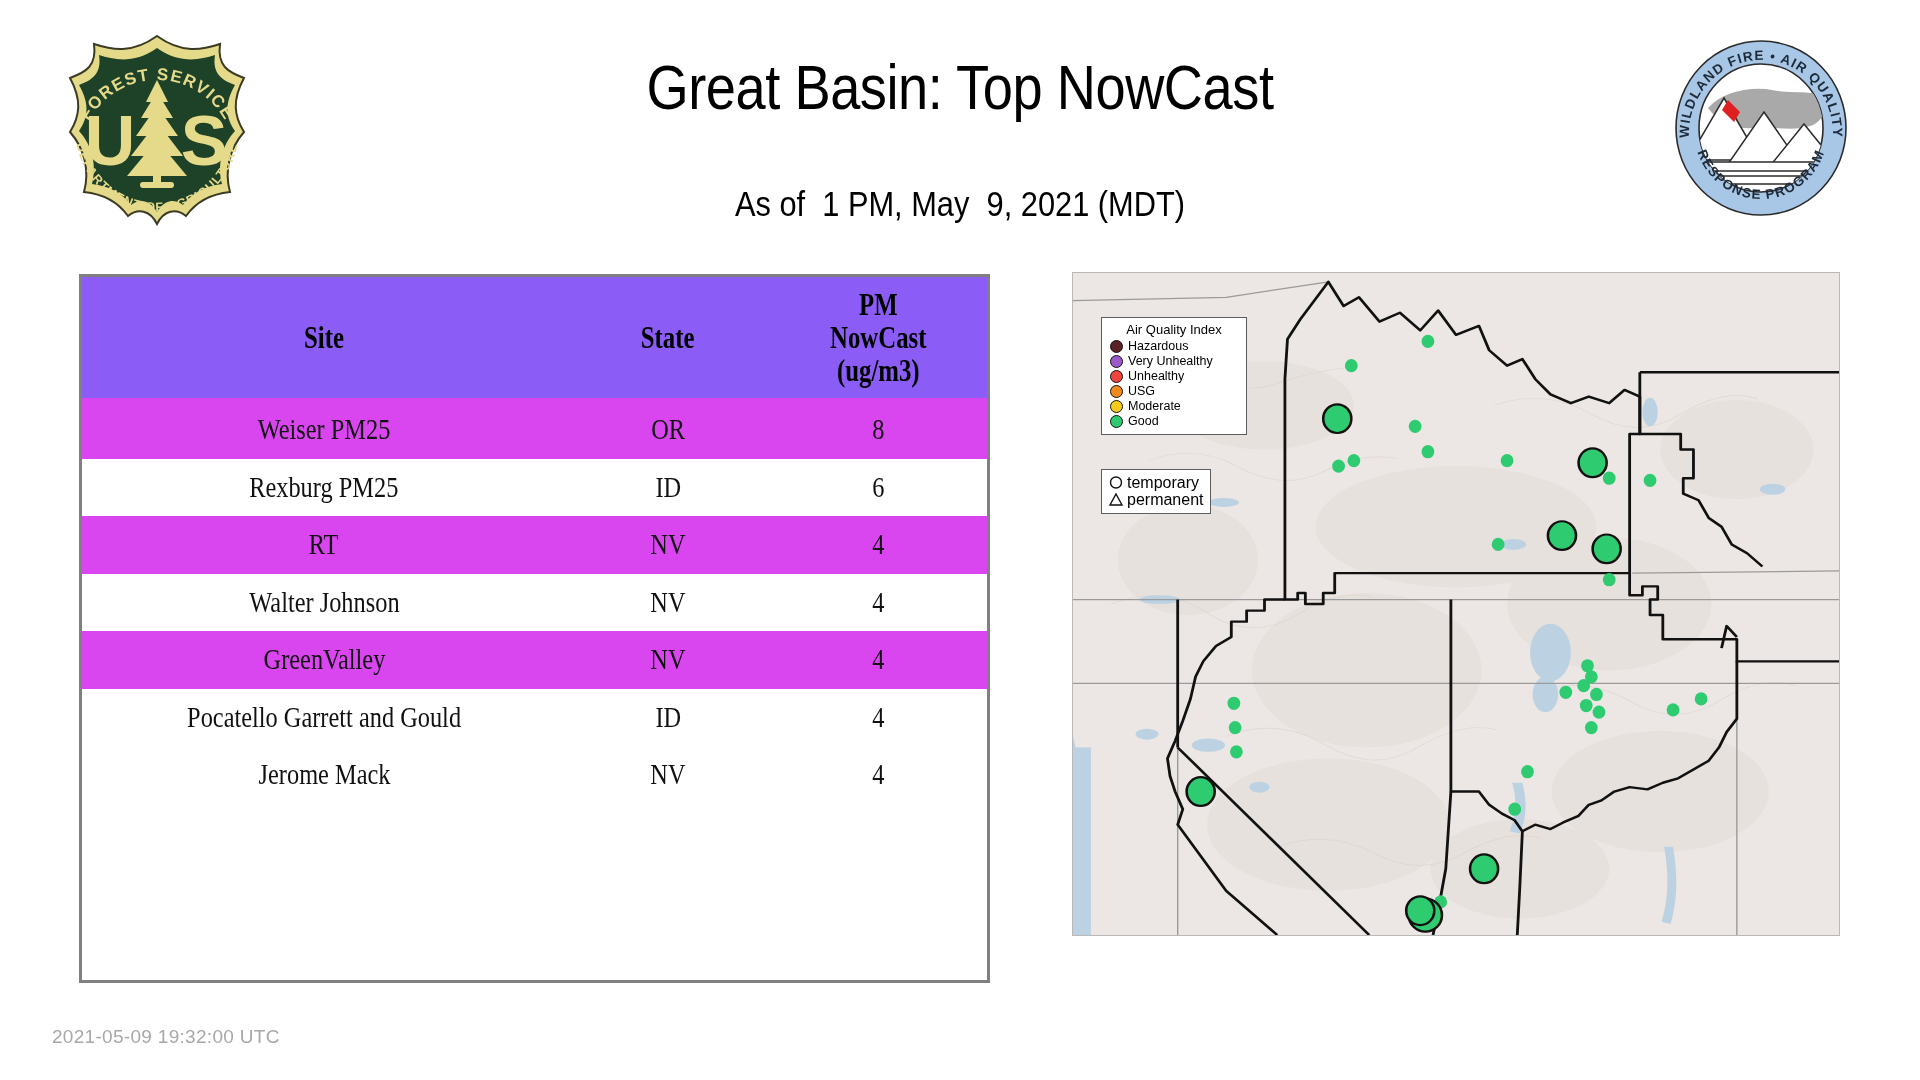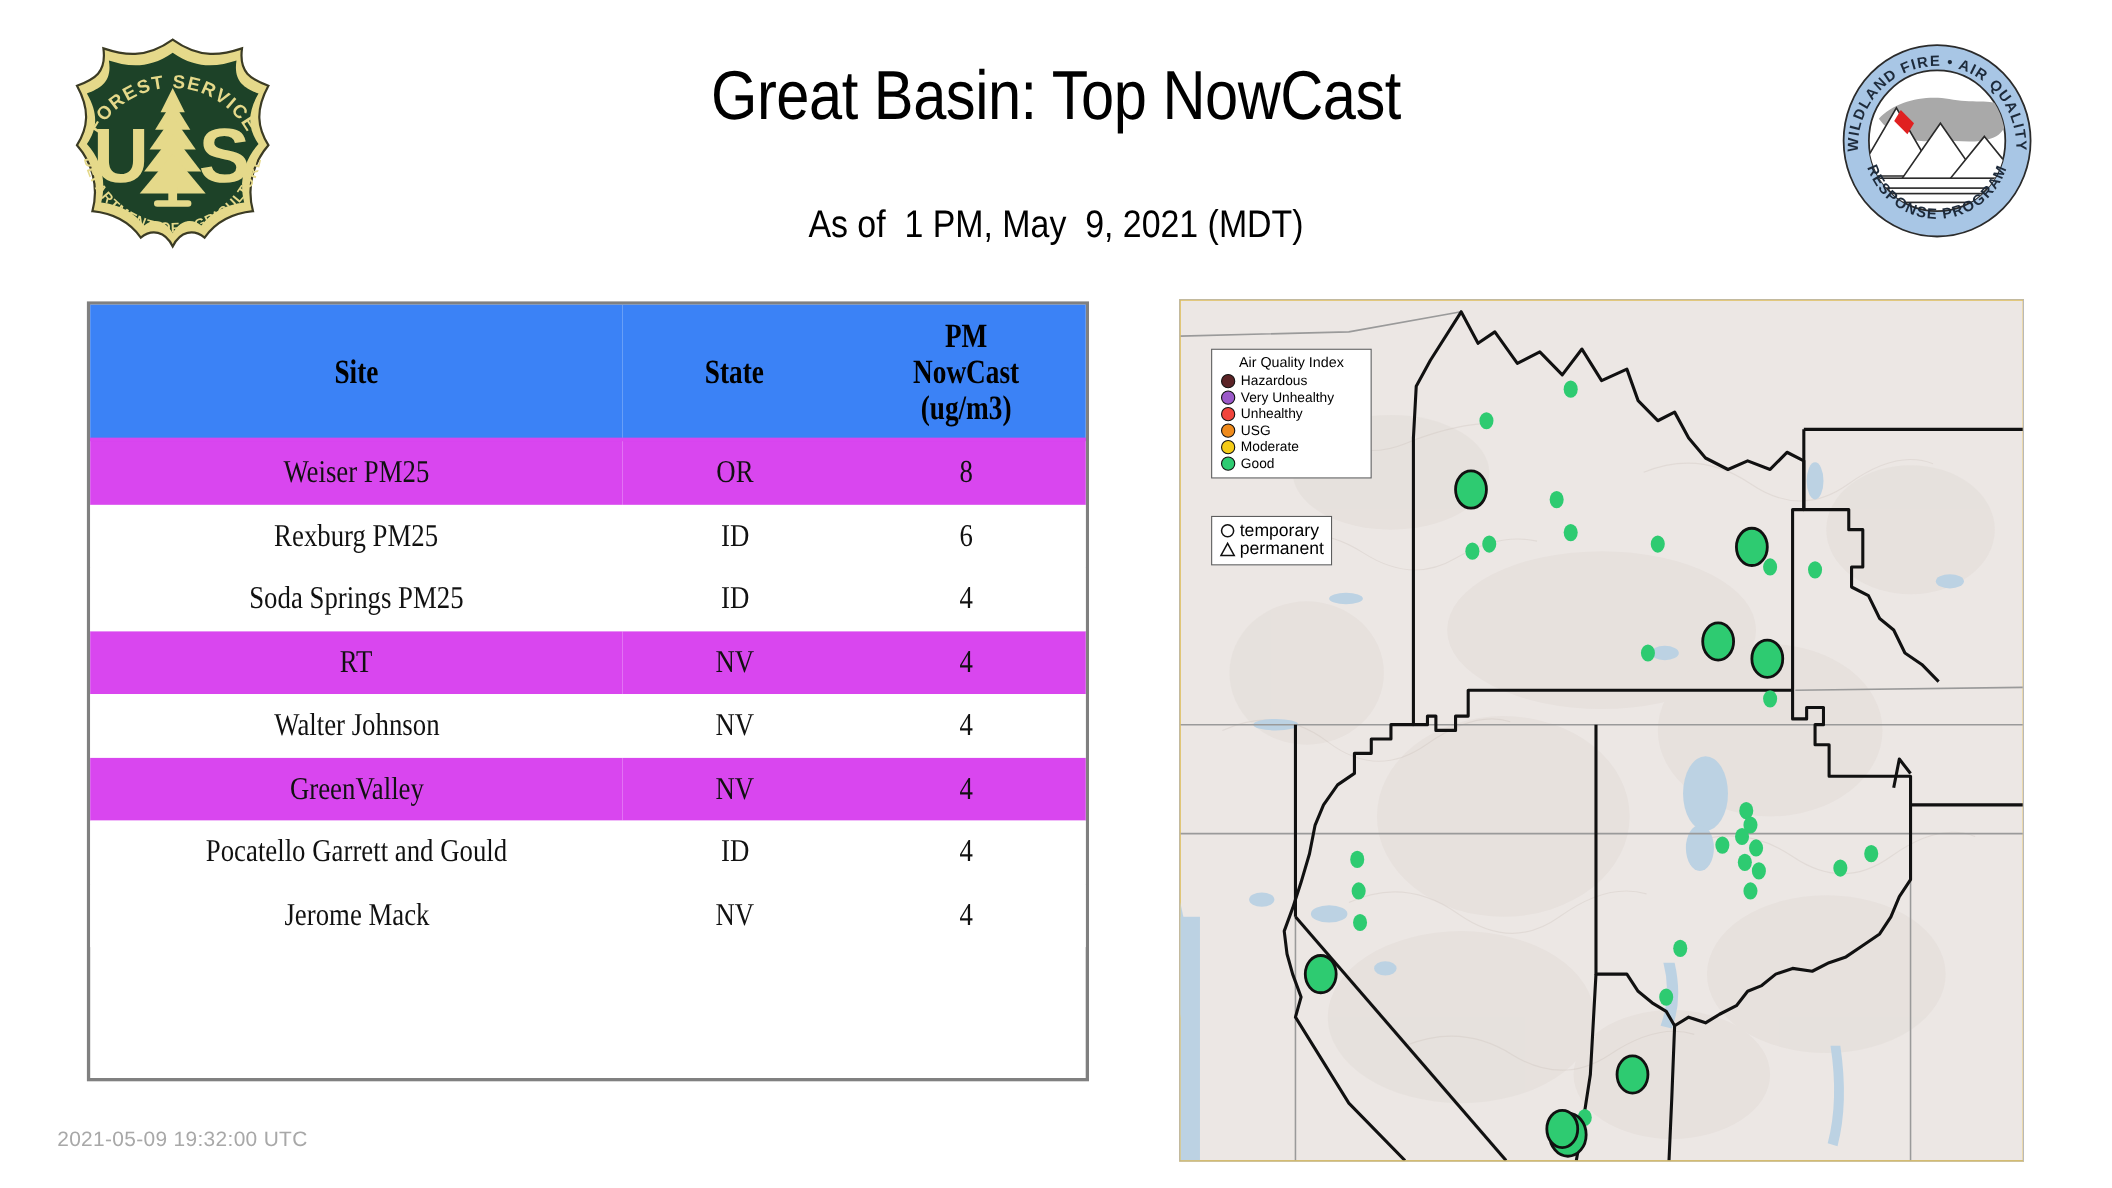--- a/index.html
+++ b/index.html
@@ -33,21 +33,21 @@
   #table-wrap{
     position:absolute;left:79px;top:274px;width:911px;height:709px;
     border:3px solid #808080;box-sizing:border-box;background:#fff;
   }
   table{border-collapse:collapse;width:100%;table-layout:fixed;
         font-family:"Liberation Serif", serif;}
   col.c-site{width:53.5%}
   col.c-state{width:22.5%}
   col.c-val{width:24%}
   thead th{
-    background:#3b82f6;border-bottom:3px solid #d946ef;
+    background:#8b5cf6;border-bottom:3px solid #d946ef;
     font-weight:700;font-size:31px;line-height:33px;
     height:121px;vertical-align:middle;text-align:center;
     transform:none;padding:0;
   }
   thead th span.shrink{display:inline-block;transform:scaleX(0.80);white-space:pre-line;}
   tbody td{
     text-align:center;font-size:29px;height:57.5px;padding:0;
     vertical-align:middle;border:none;color:#111;
   }
   tbody td span.shrink{display:inline-block;transform:scaleX(0.84);}
@@ -55,23 +55,23 @@
   tbody tr.even td{background:#ffffff;}
 
   
   #footer-ts{
     position:absolute;left:52px;top:1026px;
     font-size:19px;color:#a8a8a8;letter-spacing:.3px;
   }
 
   
   #map-frame{
-    position:absolute;left:1072px;top:272px;width:768px;height:784px;
+    position:absolute;left:1072px;top:272px;width:768px;height:664px;
     border:1px solid #b9b9b9;box-sizing:border-box;overflow:hidden;
-    background:#eab308;
+    background:#d946ef;
   }
   #map-frame svg{display:block;width:100%;height:100%;}
 
   .legend-box{
     position:absolute;background:#ffffff;border:1px solid #5d5d5d;
     font-family:"Liberation Sans", sans-serif;color:#000;
   }
   #aqi-legend{left:28px;top:44px;width:132px;padding:4px 6px 5px 6px;}
   #aqi-title{font-size:13px;text-align:center;margin:0 0 2px 0;line-height:15px;}
   .aqi-row{display:flex;align-items:center;height:15px;margin:0 0 0 2px;}
@@ -200,25 +200,20 @@
         <tr class="odd">
             <td><span class="shrink">Weiser PM25</span></td>
             <td><span class="shrink">OR</span></td>
             <td><span class="shrink">8</span></td>
           </tr>
         <tr class="even">
             <td><span class="shrink">Rexburg PM25</span></td>
             <td><span class="shrink">ID</span></td>
             <td><span class="shrink">6</span></td>
           </tr>
-        <tr class="even">
-            <td><span class="shrink">Soda Springs PM25</span></td>
-            <td><span class="shrink">ID</span></td>
-            <td><span class="shrink">4</span></td>
-          </tr>
         <tr class="odd">
             <td><span class="shrink">RT</span></td>
             <td><span class="shrink">NV</span></td>
             <td><span class="shrink">4</span></td>
           </tr>
         <tr class="even">
             <td><span class="shrink">Walter Johnson</span></td>
             <td><span class="shrink">NV</span></td>
             <td><span class="shrink">4</span></td>
           </tr>

